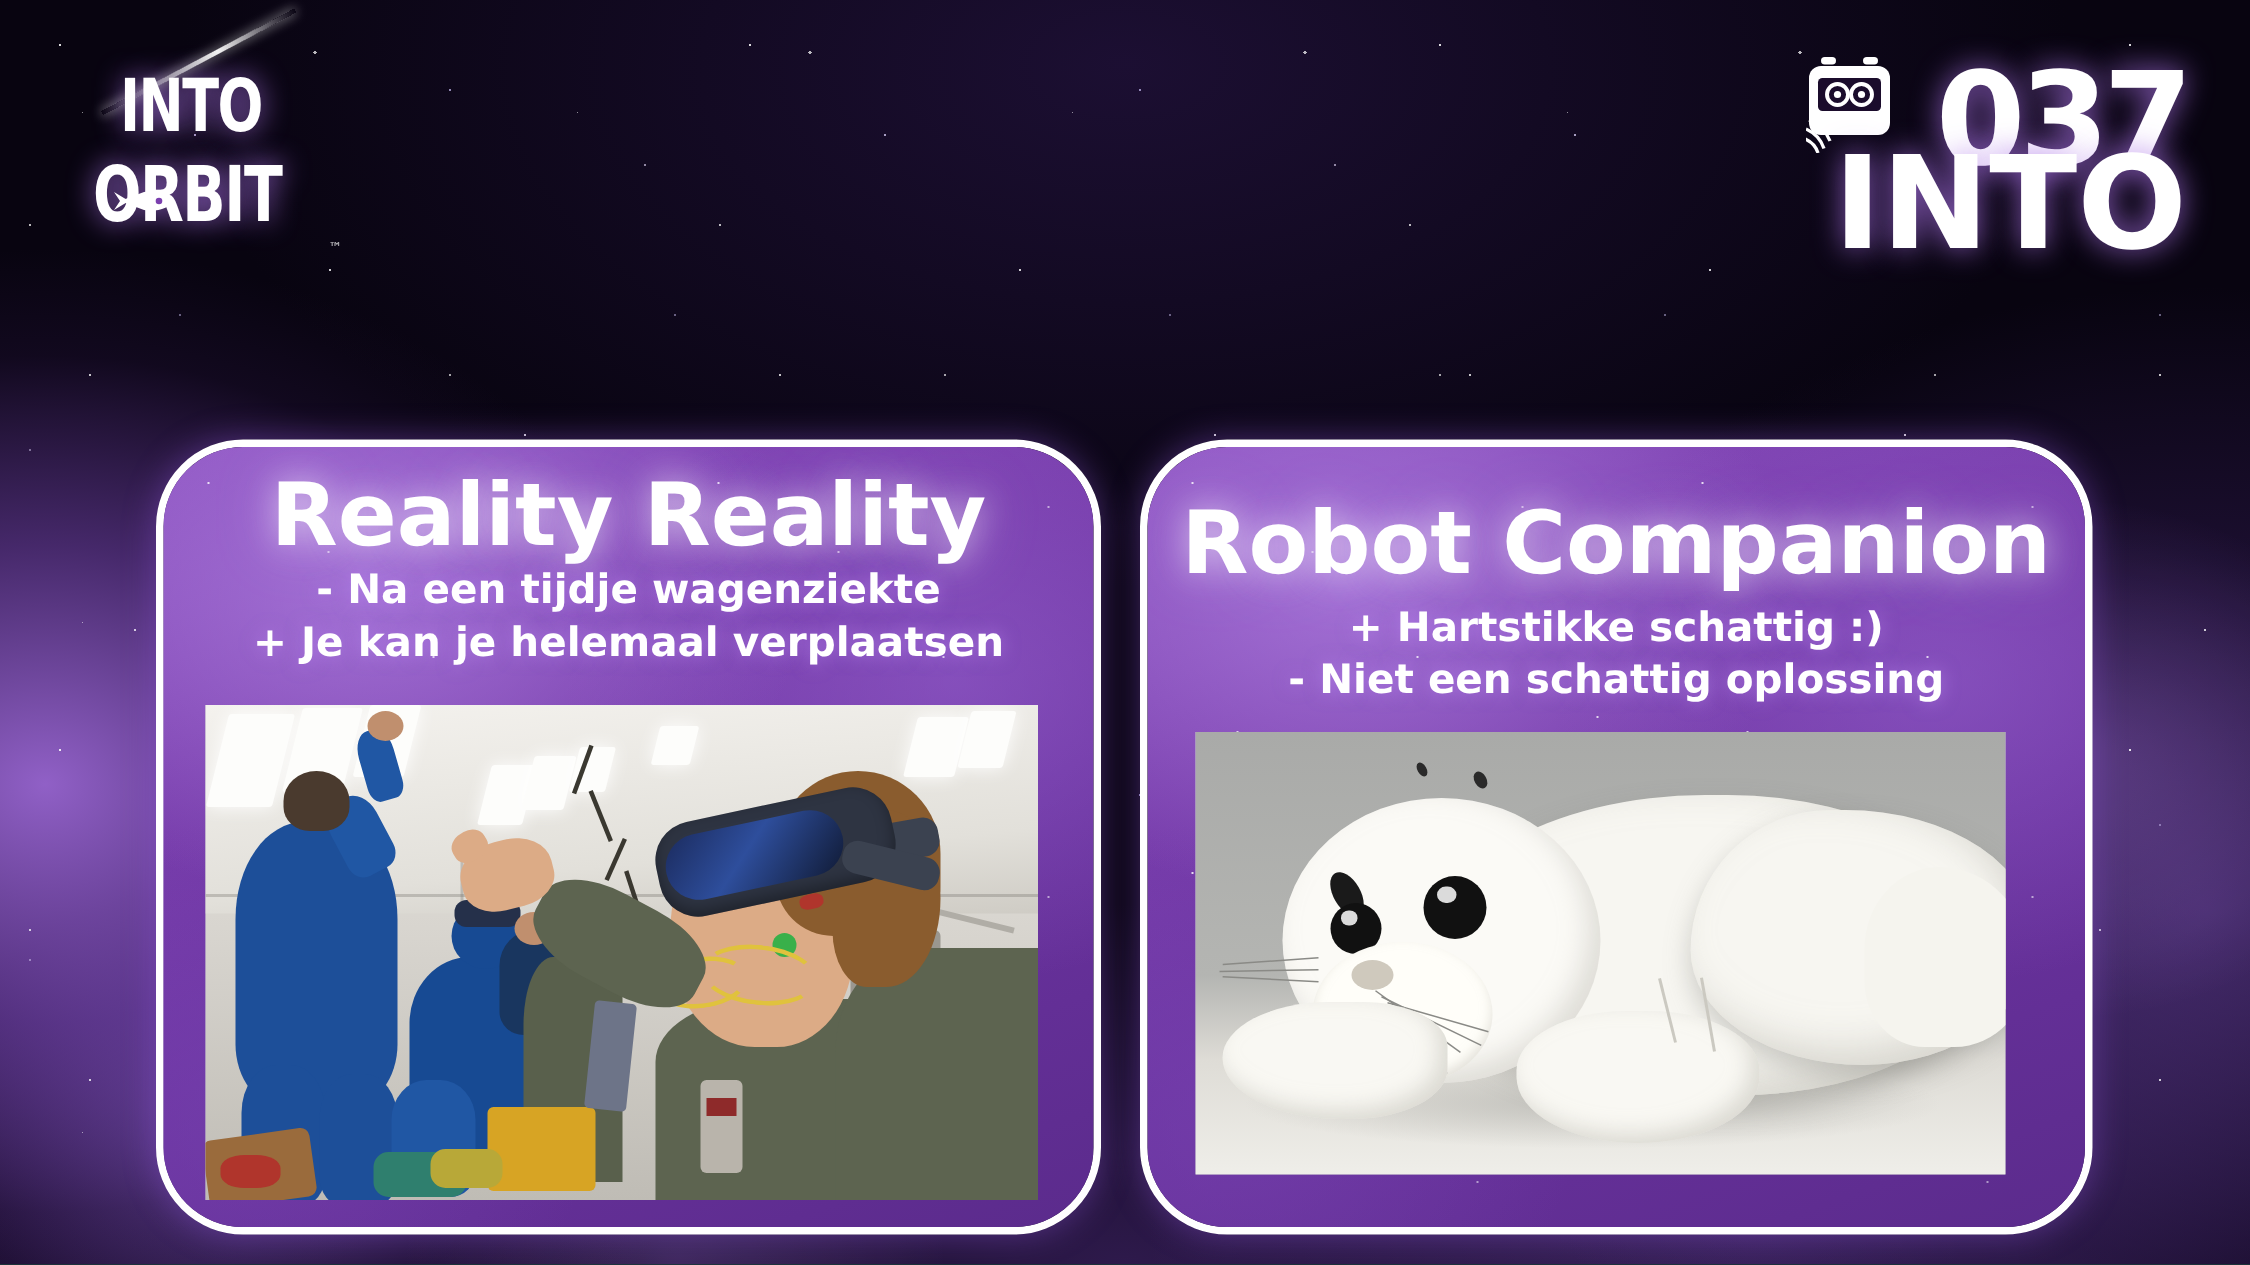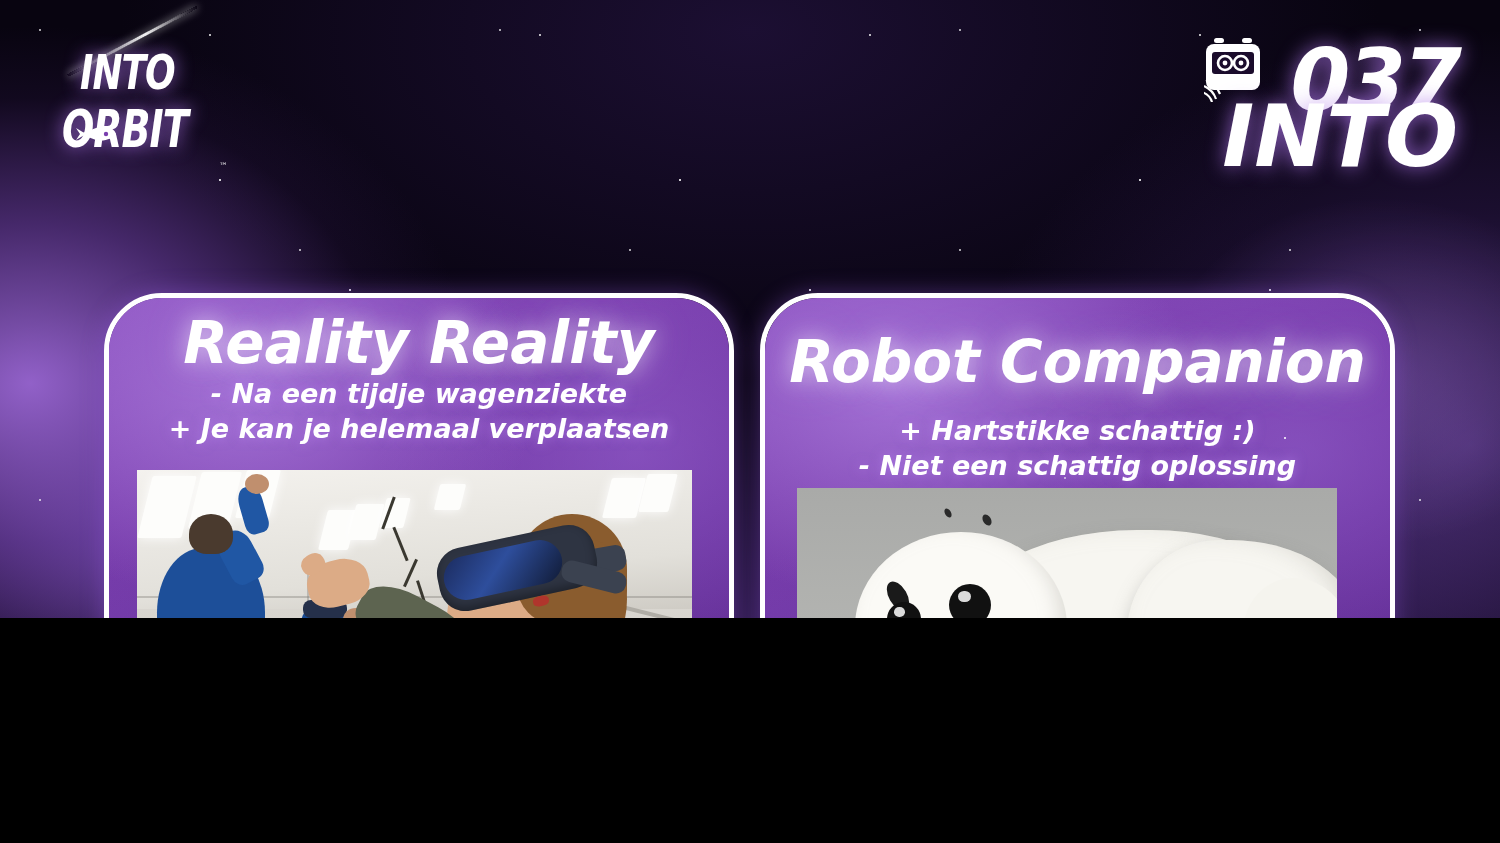--- a/index.html
+++ b/index.html
@@ -3,25 +3,24 @@
 <meta charset="utf-8">
 <style>
   html, body {
     margin: 0;
     padding: 0;
     background: #000;
   }
   #slide {
     position: relative;
     width: 1500px;
-    height: 618px;
+    height: 843px;
     overflow: hidden;
     font-family: "DejaVu Sans", sans-serif;
     background-color: #0f766e;
-    font-style: italic;
   }
 
   
   .bg-base {
     position: absolute; inset: 0;
     background:
       radial-gradient(ellipse 520px 420px at 2% 62%, rgba(156,104,214,0.92) 0%, rgba(120,70,180,0.55) 38%, rgba(60,30,95,0.18) 68%, rgba(0,0,0,0) 85%),
       radial-gradient(ellipse 380px 300px at 10% 88%, rgba(138,92,205,0.70) 0%, rgba(80,42,130,0.32) 50%, rgba(0,0,0,0) 80%),
       radial-gradient(ellipse 640px 520px at 98% 72%, rgba(118,74,182,0.55) 0%, rgba(70,38,118,0.30) 45%, rgba(0,0,0,0) 80%),
       radial-gradient(ellipse 520px 380px at 78% 96%, rgba(110,66,170,0.45) 0%, rgba(0,0,0,0) 78%),
@@ -408,21 +407,21 @@
         <div class="vr-panelline" style="left:256px; top:198px; width:28px; height:72px; background:#6d7488; border-radius:3px; transform:rotate(6deg);"></div>
       </div>
     </div>
   </div>
 
   <div class="card" style="left:760px; top:293px; width:625px; height:520px;">
     <div class="card-bg"></div>
     <div class="card-stars"></div>
     <div class="card-inner">
       <div class="card-title" style="margin-top:35px;">Robot Companion</div>
-      <div class="card-bullets" style="margin-top:22px;">
+      <div class="card-bullets" style="margin-top:10px;">
         <div>+ Hartstikke schattig :)</div>
         <div>- Niet een schattig oplossing</div>
       </div>
     </div>
 
     <div class="card-photo" style="left:32px; top:190px; width:540px; height:295px;">
       <div class="seal-scene">
         <div class="seal-shadow" style="left:30px; top:218px; width:470px; height:60px;"></div>
 
         <div class="seal-body" style="left:150px; top:42px; width:380px; height:200px;"></div>

